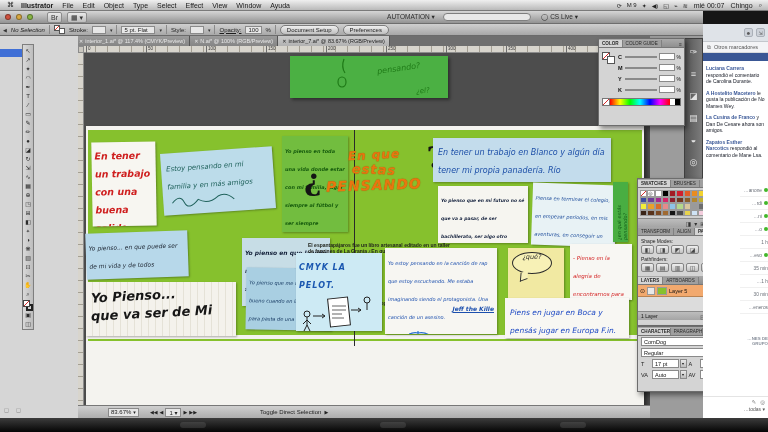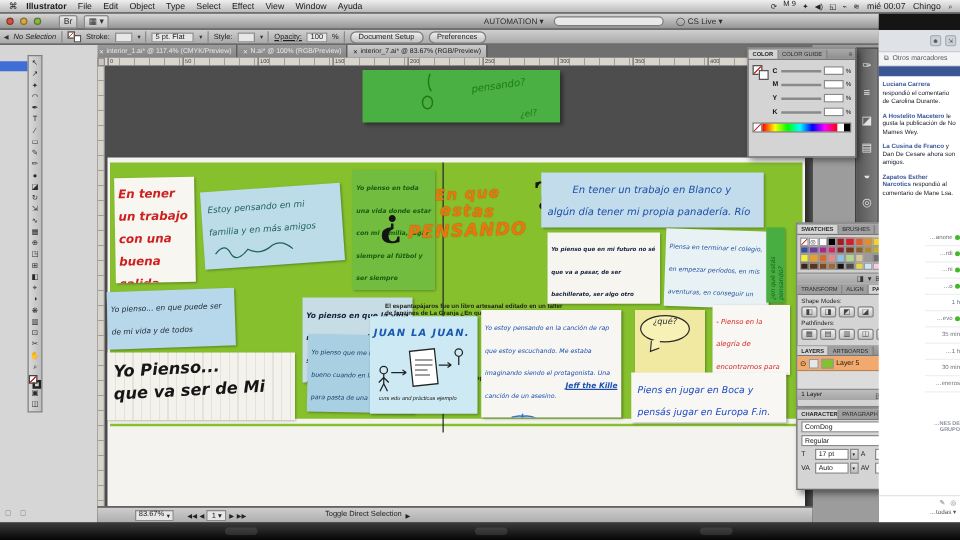--- a/index.html
+++ b/index.html
@@ -95,21 +95,21 @@
 #art-title .tw{display:block;text-align:center;color:#e8770f;font-weight:bold;letter-spacing:1px;text-shadow:0 0 1px #a14f06;}
 #art-title .w1{font-size:12px;transform:rotate(-3deg);margin-top:8px;}
 #art-title .w2{font-size:13px;transform:rotate(2deg);}
 #art-title .w3{font-size:14px;transform:rotate(-2deg);}
 .caption{position:absolute;font-size:5px;line-height:6px;color:#20231c;font-weight:bold;}
 #caption1{left:222px;top:116px;width:146px;}
 #caption2{left:222px;top:174px;width:150px;}
 #note-juan{left:210px;top:127px;width:86px;height:78px;background:#cdeaf4;padding:3px;}
 #note-juan .ttl{font-size:8px;letter-spacing:1px;color:#1a57b0;font-weight:bold;}
 #note-blanco{left:347px;top:12px;width:178px;height:44px;background:#c3dcec;padding:3px 5px;}
-#note-blanco .tx{font-size:8px;line-height:12px;color:#1d4fa8;margin-left:20px;}
+#note-blanco .tx{font-size:8px;line-height:12px;color:#1d4fa8;}
 #note-danz{left:352px;top:60px;width:90px;height:57px;background:#f6f5f0;padding:2px 3px;}
 #note-danz .tx{font-size:4.5px;line-height:5.5px;color:#16233f;font-weight:bold;}
 #note-terminar{left:446px;top:58px;width:84px;height:62px;background:#e8f2f5;transform:rotate(2deg);padding:3px;}
 #note-terminar .tx{font-size:5px;line-height:7px;color:#1f4e9c;}
 #strip-v{left:527px;top:56px;width:15px;height:60px;background:#49ae42;}
 #strip-v .tx{writing-mode:vertical-rl;transform:rotate(180deg);font-size:5px;color:#14611a;padding:2px 3px;height:100%;}
 #note-jeff{left:299px;top:122px;width:112px;height:86px;background:#f7f6f2;padding:3px;}
 #note-jeff .tx{font-size:5px;line-height:6px;color:#1c4fae;}
 #note-jeff .sign{font-size:6px;color:#1c4fae;font-weight:bold;text-decoration:underline;float:right;}
 #note-que{left:422px;top:122px;width:56px;height:52px;background:#f1e9a2;padding:4px;}
@@ -362,21 +362,21 @@
       <span class="q qc">?</span>
       <span class="tw w1 hw">En que</span>
       <span class="tw w2 hw">estas</span>
       <span class="tw w3 hw">PENSANDO</span>
     </div>
 
     <div class="caption" id="caption1">El espantapájaros fue un libro artesanal editado en un taller de fanzines de La Granja ¿En qué pensás?</div>
     <div class="caption" id="caption2">¿En qué pensamos? es una propuesta independiente, que dice cosas, que invita.</div>
 
     <div class="note" id="note-juan">
-      <span class="ttl hw">JUAN LA JUAN.</span>
+      <span class="ttl hw">CMYK LA PELOT.</span>
       <svg class="doodle" width="80" height="48">
         <circle cx="8" cy="22" r="3" stroke="#222" fill="none"></circle>
           <path d="M8 25 v8 M8 28 l-4 4 M8 28 l4 4 M8 33 l-3 6 M8 33 l3 6" stroke="#222" fill="none"></path>
         <rect x="30" y="6" width="20" height="28" transform="rotate(-6 40 20)" stroke="#222" fill="#fff"></rect>
         <path d="M33 14 h14 M33 18 h14 M33 22 h10 M33 26 h12" stroke="#222" stroke-width=".7"></path>
         <path d="M14 24 h12 M26 24 l-3 -2 M26 24 l-3 2" stroke="#222" fill="none"></path>
         <path d="M52 18 h10 M62 18 l-3 -2 M62 18 l-3 2" stroke="#222" fill="none"></path>
         <circle cx="68" cy="8" r="3" stroke="#222" fill="none"></circle>
           <path d="M68 11 v7" stroke="#222"></path>
         <text x="4" y="46" font-size="4.5" fill="#222" font-style="italic">curs   edu and   prácticas   ejemplo</text>

